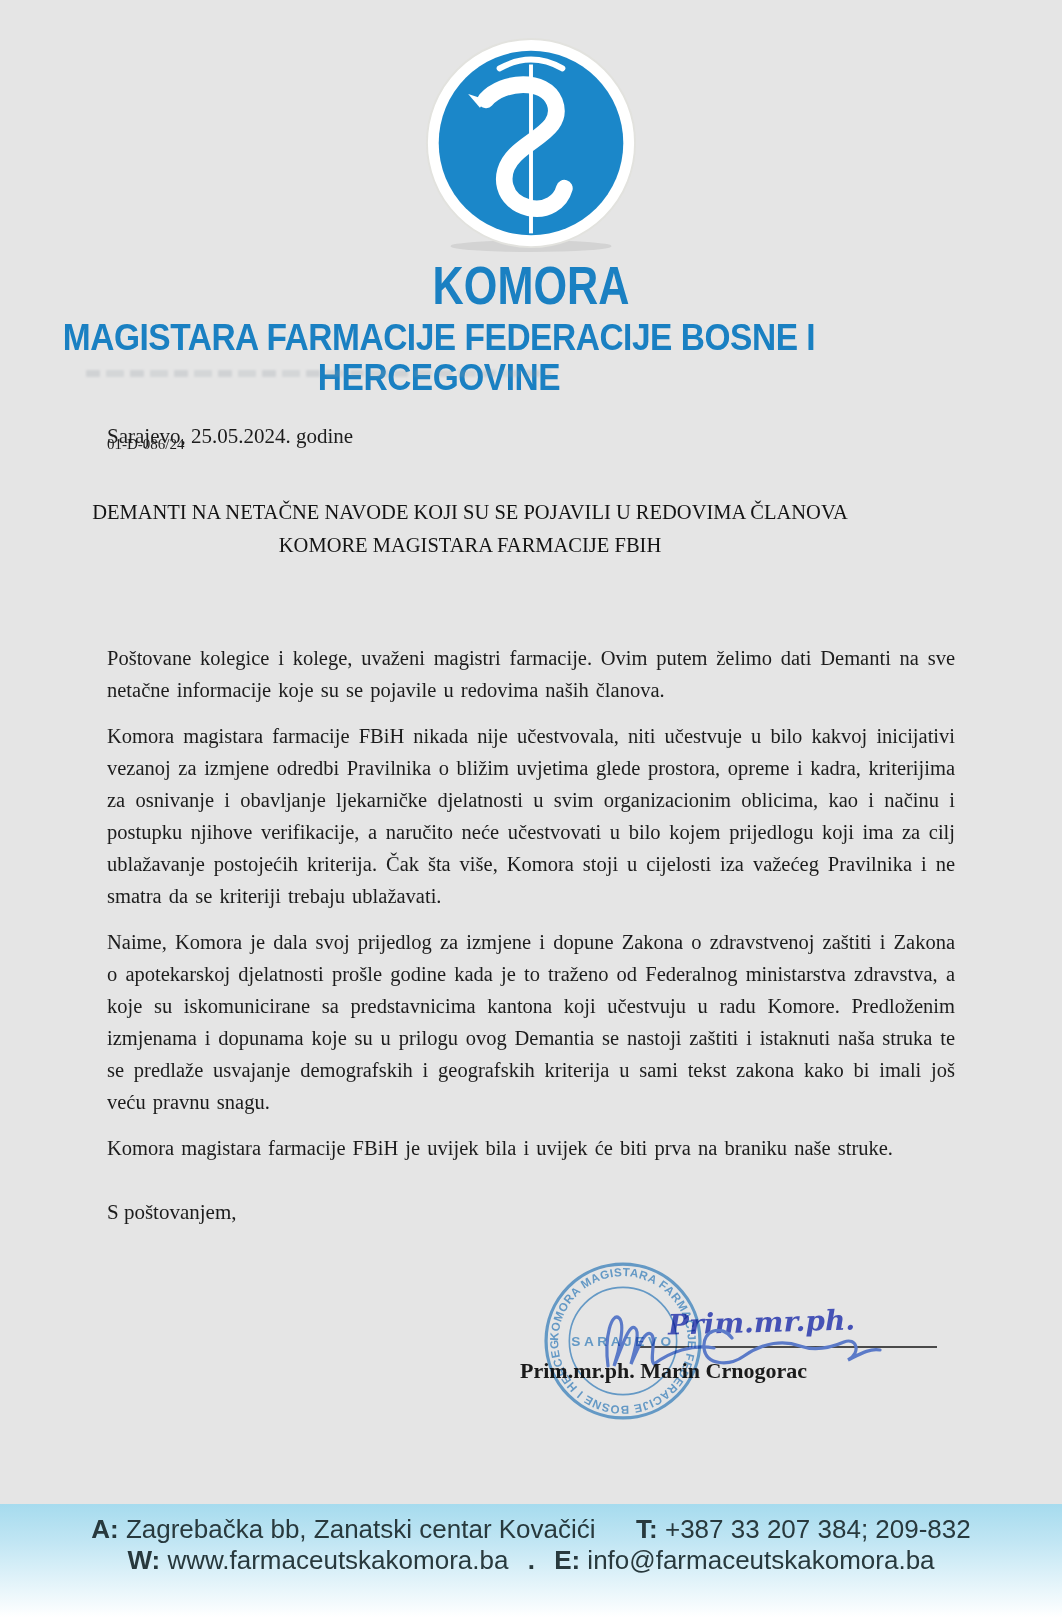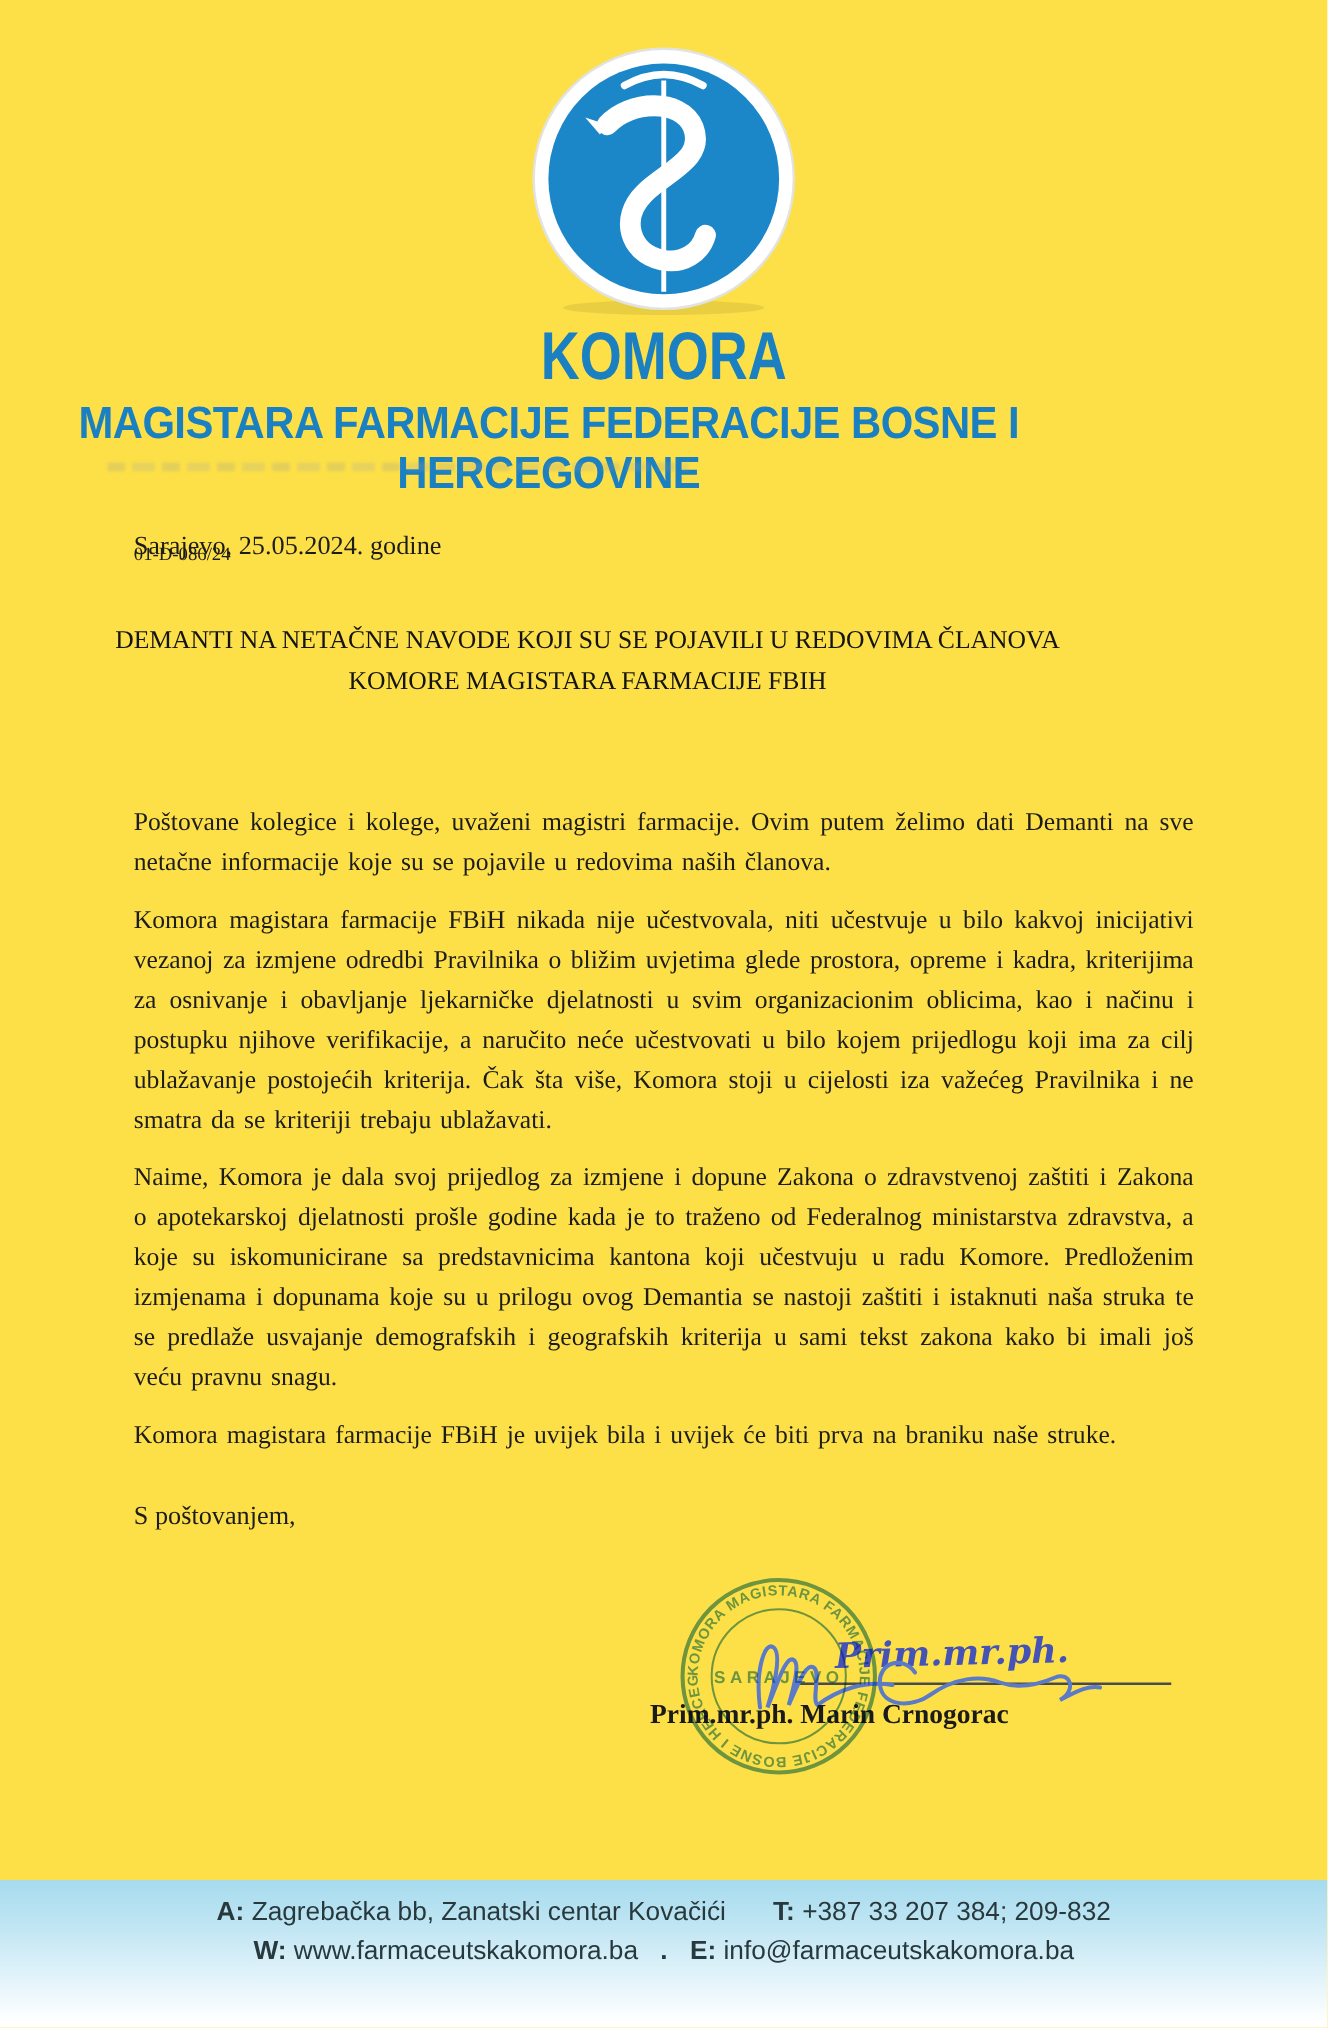--- a/index.html
+++ b/index.html
@@ -1,16 +1,16 @@
 <!DOCTYPE html>
 <html><head>
 <meta charset="utf-8">
 <style>
   html,body{margin:0;padding:0;background:#ffffff;}
-  .page{position:relative;width:1062px;height:1622px;background:#fde047;overflow:hidden;
+  .page{position:relative;width:1062px;height:1622px;background:#e5e5e5;overflow:hidden;
         font-family:"Liberation Serif", serif;color:#1c1c1c;}
 
   
   .logo{position:absolute;left:423px;top:36px;width:216px;height:218px;}
   .org-line1{position:absolute;left:0;top:256px;width:1062px;text-align:center;
              font-family:"Liberation Sans", sans-serif;font-weight:700;font-size:54px;
              color:#1a80c2;line-height:58px;}
   .org-line1 span{display:inline-block;transform:scaleX(.80);transform-origin:center;letter-spacing:0px;}
   .org-line2{position:absolute;left:0;top:318px;width:878px;text-align:center;
              font-family:"Liberation Sans", sans-serif;font-weight:700;font-size:36px;
@@ -43,21 +43,21 @@
   .sig-line{position:absolute;left:640px;top:1346px;width:297px;border-top:2px solid #4a4a4a;}
   .sig-script{position:absolute;left:598px;top:1302px;width:300px;height:78px;}
   .signer-name{position:absolute;left:520px;top:1358px;width:440px;
                font-size:22px;font-weight:700;color:#1b1b1b;}
   .stamp{position:absolute;left:542px;top:1260px;width:162px;height:162px;opacity:.82;mix-blend-mode:multiply;}
 
   
   .footer-band{position:absolute;left:0;top:1504px;width:1062px;height:118px;
                background:linear-gradient(#a6dbee 0%,#bfe5f3 30%,#e4f4fa 68%,#ffffff 96%);}
   .footer-text{position:absolute;left:0;top:1514px;width:1062px;text-align:center;
-               font-family:"Liberation Sans", sans-serif;font-size:21px;line-height:31px;color:#28393d;}
+               font-family:"Liberation Sans", sans-serif;font-size:26px;line-height:31px;color:#28393d;}
   .footer-text .lbl{font-weight:700;}
   .footer-text .gap{display:inline-block;width:26px;}
   .footer-text .dotsep{display:inline-block;margin:0 12px;font-weight:700;}
 </style>
 </head>
 <body>
 
 <div class="page">
 
   <svg class="logo" viewBox="0 0 220 220" aria-hidden="true">

